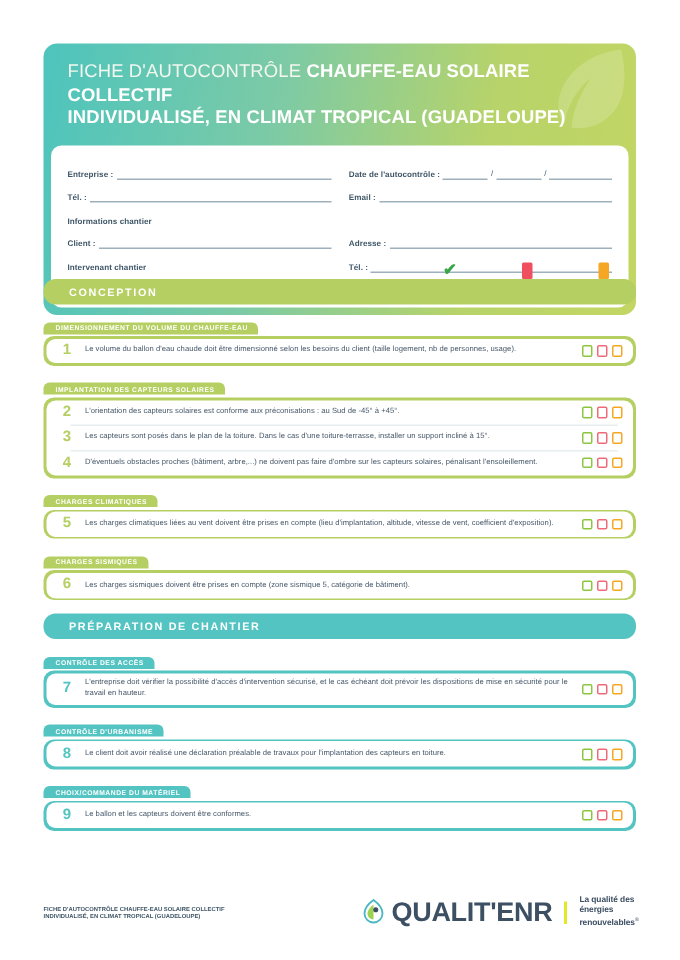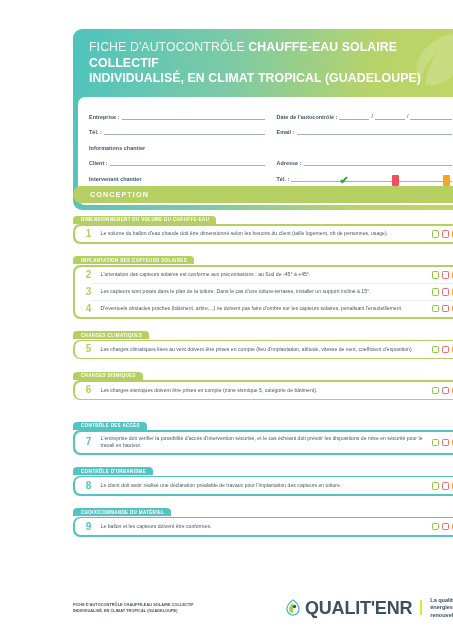--- a/index.html
+++ b/index.html
@@ -14,21 +14,20 @@
     color: #3d4f5c;
     overflow: hidden;
     position: relative;
   }
 
   .page {
     position: absolute;
     inset: 0;
     background: #ffffff;
     padding: 0;
-    margin-left: 44px;
   }
 
   
   .header-card {
     position: absolute;
     left: 29px;
     top: 29px;
     width: 395px;
     border-radius: 9px;
     background: linear-gradient(100deg, #4dc4bd 0%, #7ccaa6 38%, #b7d36a 72%, #c3d663 100%);
@@ -454,20 +453,21 @@
               <span class="cbox cb-red"></span>
               <span class="cbox cb-orange"></span>
             </span>
           </div>
         </div>
       </div>
     </div>
   </div>
 
   <div class="section" style="top:409px;">
+    <div class="section-bar sec-teal">PRÉPARATION DE CHANTIER</div>
 
     <div class="subgroup">
       <span class="sub-tag tag-teal">CONTRÔLE DES ACCÈS</span>
       <div class="group-box box-teal">
         <div class="group-inner">
           <div class="item">
             <span class="item-num num-teal">7</span>
             <span class="item-text">L'entreprise doit vérifier la possibilité d'accès d'intervention sécurisé, et le cas échéant doit prévoir les dispositions de mise en sécurité pour le travail en hauteur.</span>
             <span class="checks">
               <span class="cbox cb-green"></span>

